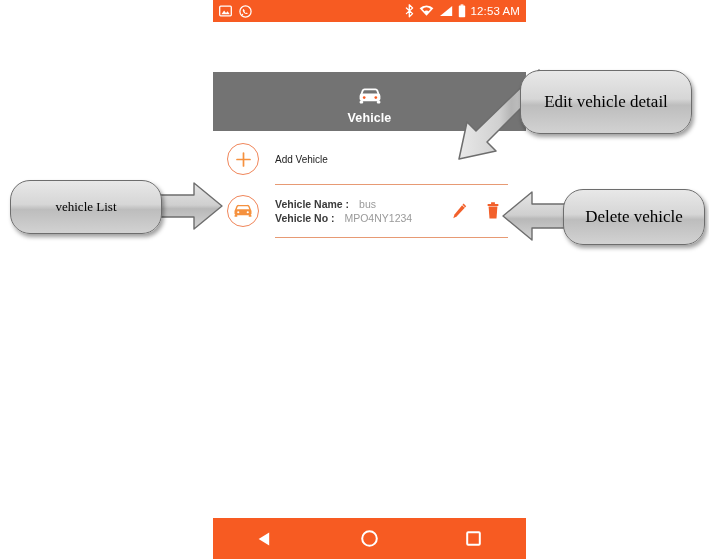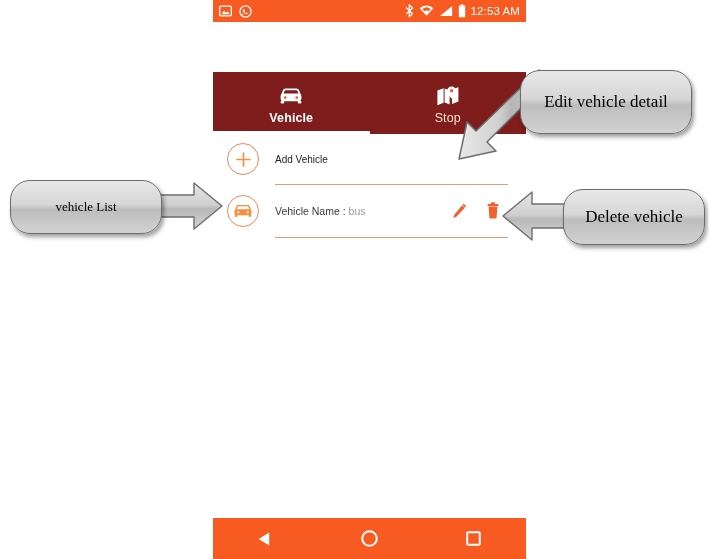--- a/index.html
+++ b/index.html
@@ -90,21 +90,21 @@
     width: 26px; height: 26px;
     display: flex; align-items: center; justify-content: center;
   }
 
   
   #tabs {
     position: absolute;
     left: 0; top: 72px;
     width: 313px;
     height: 62px;
-    background: #7f1d1d;
+    background: #737373;
     display: flex;
   }
   .tab {
     flex: 1 1 0;
     position: relative;
     display: flex;
     flex-direction: column;
     align-items: center;
     justify-content: center;
     padding-top: 3px;
@@ -174,24 +174,25 @@
   }
   #vehicle-row { height: 52px; }
   .field-line {
     font-size: 10.5px;
     line-height: 14px;
     font-family: "Liberation Sans", sans-serif;
     white-space: nowrap;
   }
   .field-label {
     color: #3b3b3b;
-    font-weight: normal;
+    font-weight: bold;
   }
   .field-value {
     color: #9a9a9a;
+    margin-left: 7px;
   }
   .row-actions {
     display: flex;
     align-items: center;
     gap: 16px;
     margin-right: 12px;
     flex: 0 0 auto;
   }
   .act-btn {
     width: 18px; height: 20px;
@@ -314,32 +315,20 @@
           <circle cx="17.8" cy="9.6" r="1.35" fill="#F75B22"></circle>
           <rect x="1.6" y="13.0" width="3.6" height="2.4" rx="0.8" fill="#ffffff"></rect>
           <rect x="18.8" y="13.0" width="3.6" height="2.4" rx="0.8" fill="#ffffff"></rect>
         </svg>
       </span>
       <span class="tab-label">Vehicle</span>
       <span class="tab-underline"></span>
     </div>
 
 
-    <div class="tab">
-      <span class="tab-icon">
-        <svg width="24" height="20" viewBox="0 0 24 20">
-          <path d="M1.4 4.6 L7.6 2.2 L7.6 16.8 L1.4 19.2 Z" fill="#ffffff"></path>
-          <path d="M16.0 3.2 L22.4 1.2 L22.4 15.6 L16.0 18.0 Z" fill="#ffffff"></path>
-          <path d="M8.6 2.4 L13.6 4.2 L13.6 18.4 L8.6 16.6 Z" fill="#ffffff"></path>
-          <path d="M15.6 0.6 c-2.5 0 -4.4 1.9 -4.4 4.3 c0 3.2 4.4 7.6 4.4 7.6 s4.4 -4.4 4.4 -7.6 c0 -2.4 -1.9 -4.3 -4.4 -4.3 Z" fill="#ffffff"></path>
-          <circle cx="15.6" cy="4.7" r="1.7" fill="#F75B22"></circle>
-        </svg>
-      </span>
-      <span class="tab-label">Stop</span>
-    </div>
   </div>
 
   <div id="content">
 
     <div class="row" id="add-vehicle-row">
       <span class="circle">
         <svg width="17" height="17" viewBox="0 0 17 17">
           <path d="M8.5 2.0 L8.5 15.0 M2.0 8.5 L15.0 8.5" stroke="#F5913E" stroke-width="1.7" stroke-linecap="round"></path>
         </svg>
       </span>
@@ -356,20 +345,24 @@
           <circle cx="6.3" cy="9.5" r="1.3" fill="#ffffff"></circle>
           <circle cx="17.7" cy="9.5" r="1.3" fill="#ffffff"></circle>
           <rect x="1.8" y="12.8" width="3.4" height="2.2" rx="0.8" fill="#F5913E"></rect>
           <rect x="18.8" y="12.8" width="3.4" height="2.2" rx="0.8" fill="#F5913E"></rect>
         </svg>
       </span>
       <span class="row-body">
         <div class="field-line">
           <span class="field-label">Vehicle Name :</span>
           <span class="field-value">bus</span>
+        </div>
+        <div class="field-line">
+          <span class="field-label">Vehicle No :</span>
+          <span class="field-value">MPO4NY1234</span>
         </div>
       </span>
       <span class="row-actions">
         <span class="act-btn">
           <svg width="17" height="18" viewBox="0 0 17 18">
             <path d="M12.6 1.6 L15.2 4.2 L5.6 14.6 L2.3 16.2 L3.5 12.6 Z" fill="#F2602B"></path>
             <path d="M11.3 3.0 L13.9 5.6" stroke="#ffffff" stroke-width="0.9"></path>
           </svg>
         </span>
         <span class="act-btn">

